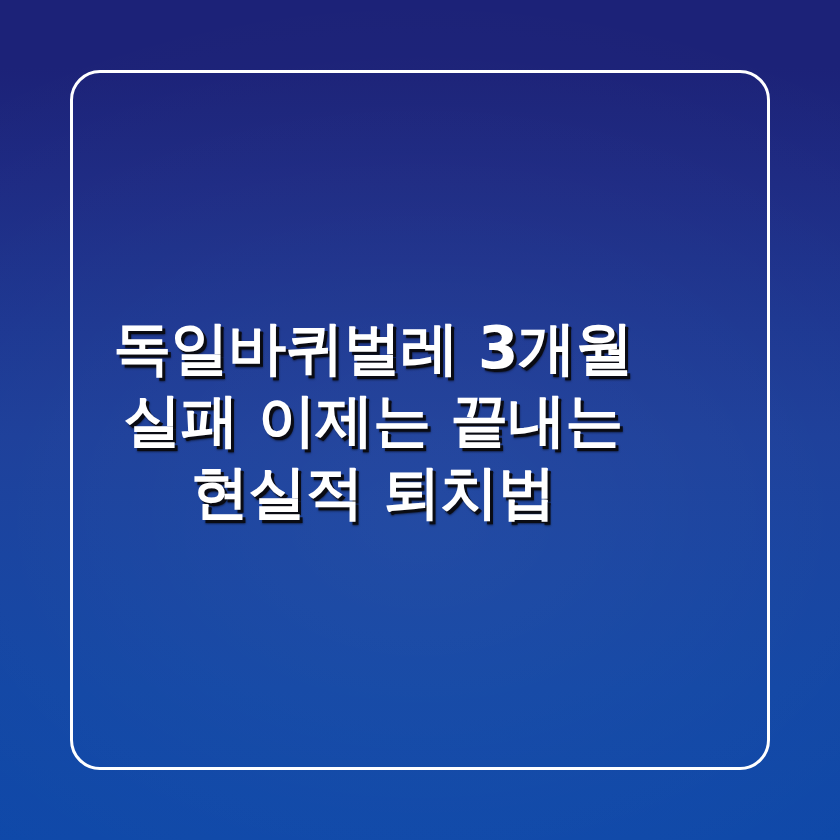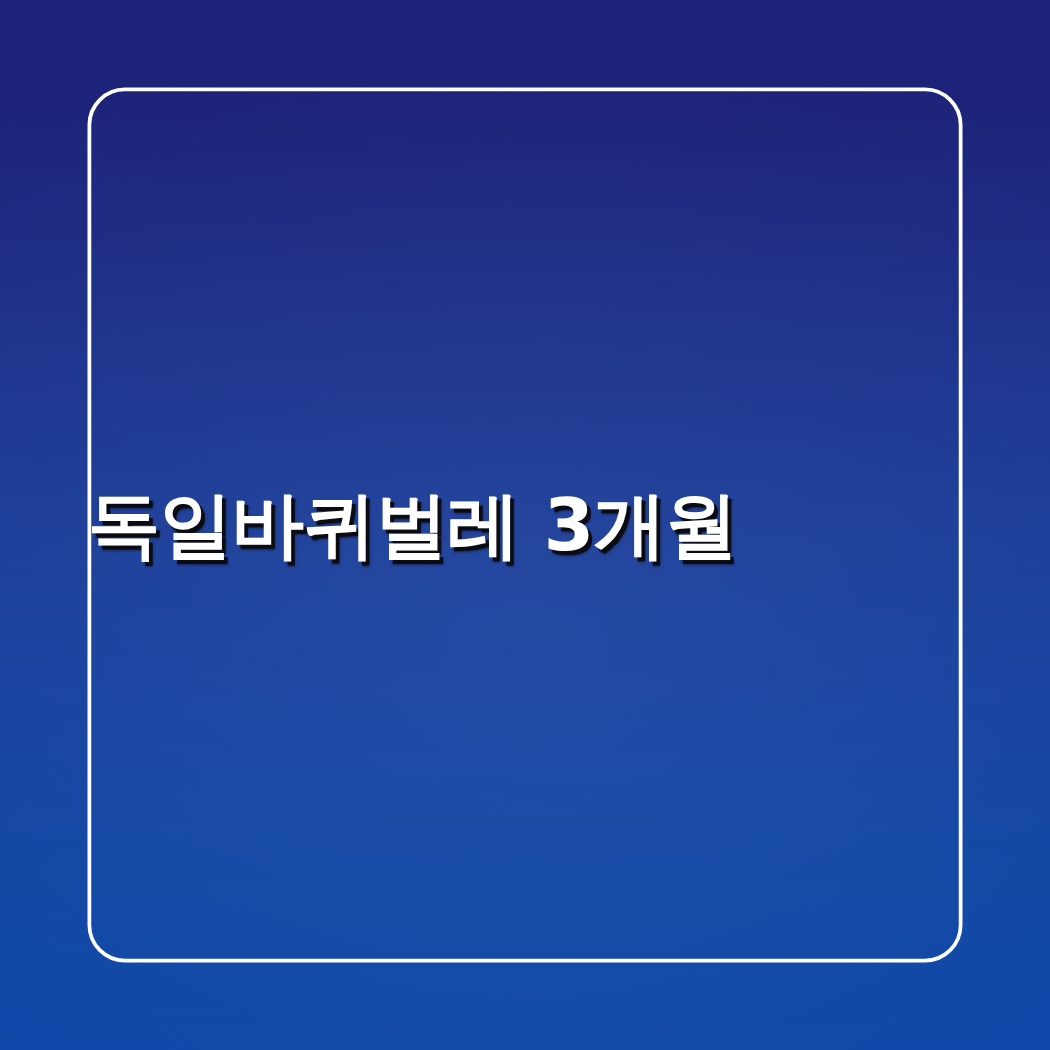--- a/index.html
+++ b/index.html
@@ -60,20 +60,21 @@
 
   
   .headline-wrap {
     position: absolute;
     left: 0;
     top: 0;
     width: 746px;
     height: 840px;
     display: flex;
     align-items: center;
+    justify-content: center;
     z-index: 3;
     pointer-events: none;
   }
 
   .headline {
     width: 660px;
     text-align: center;
     color: #ffffff;
     font-size: 58px;
     font-weight: 700;
@@ -92,16 +93,18 @@
 </head>
 <body>
 
 <div id="poster">
 
   <div class="frame"></div>
 
   <div class="headline-wrap">
     <div class="headline">
       <span class="line">독일바퀴벌레 3개월</span>
+      <span class="line">실패 이제는 끝내는</span>
+      <span class="line">현실적 퇴치법</span>
     </div>
   </div>
 
 </div>
 
 </body></html>

